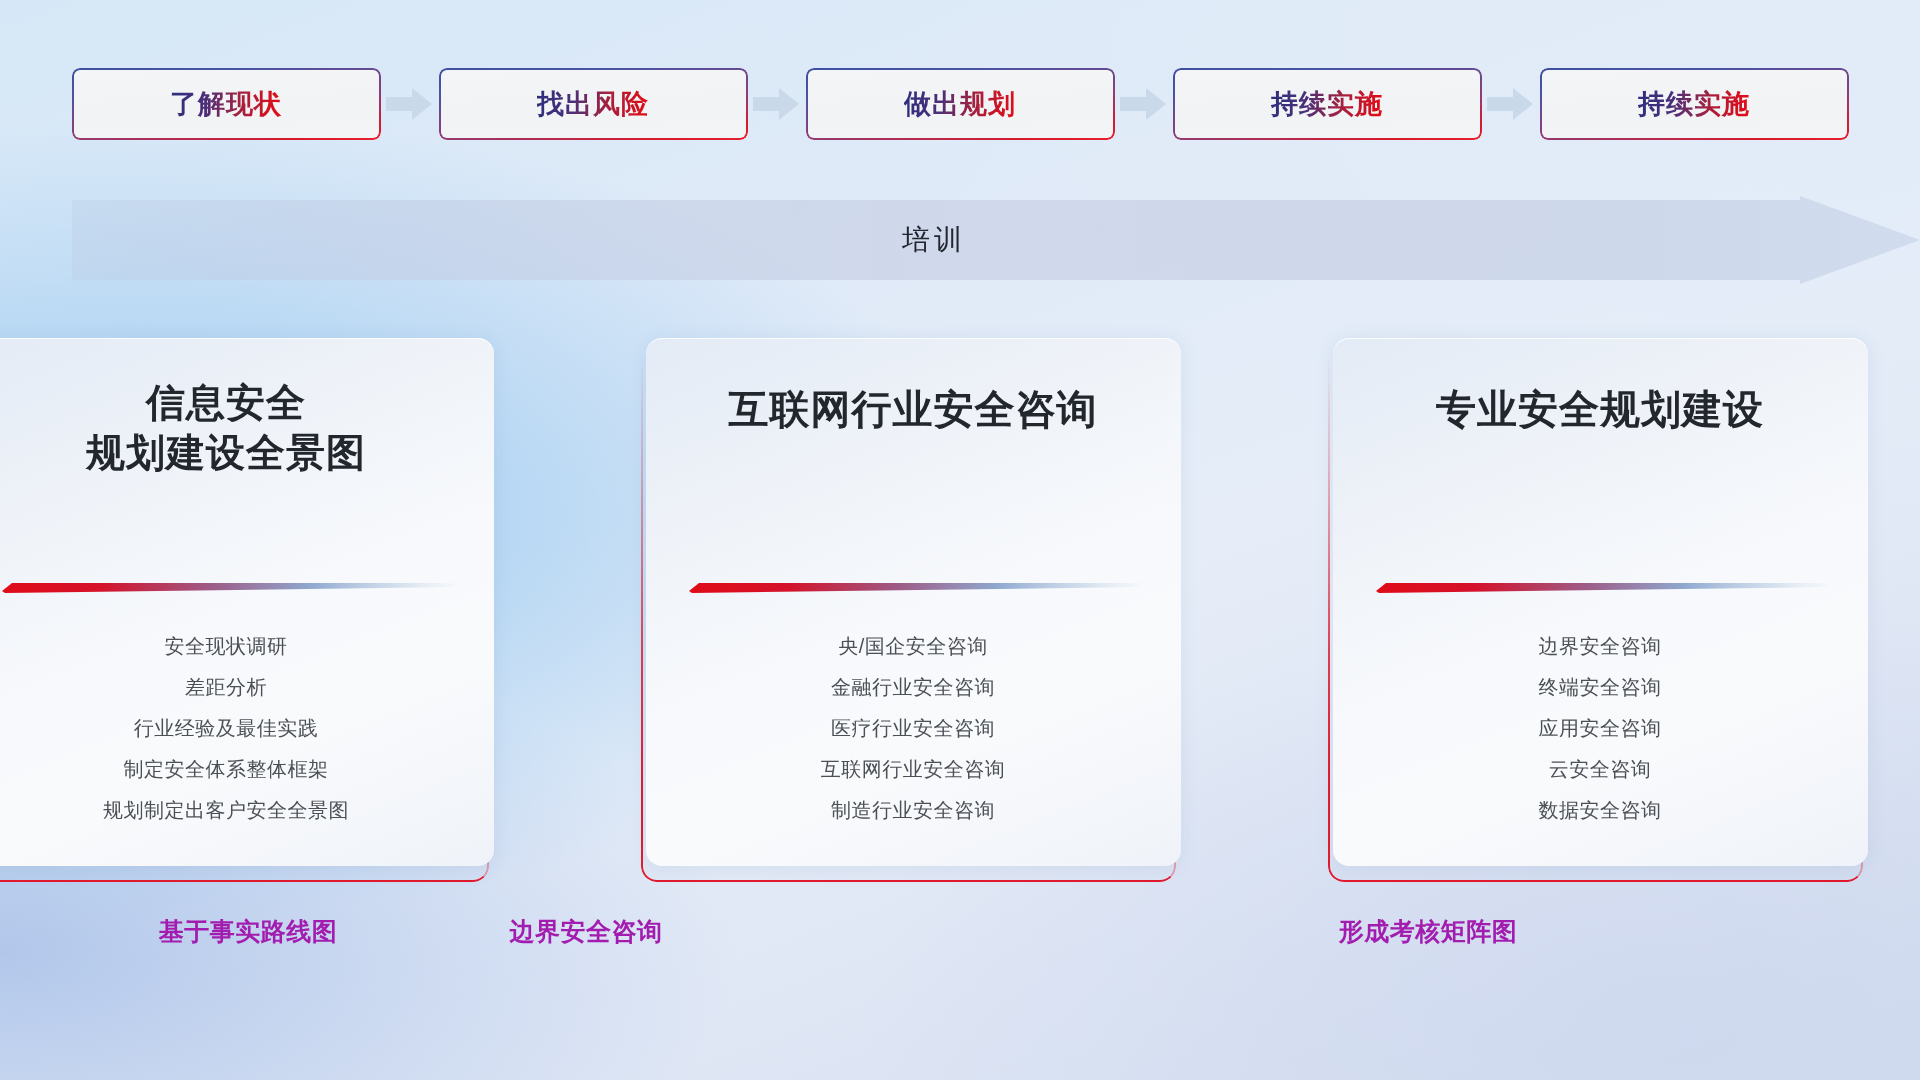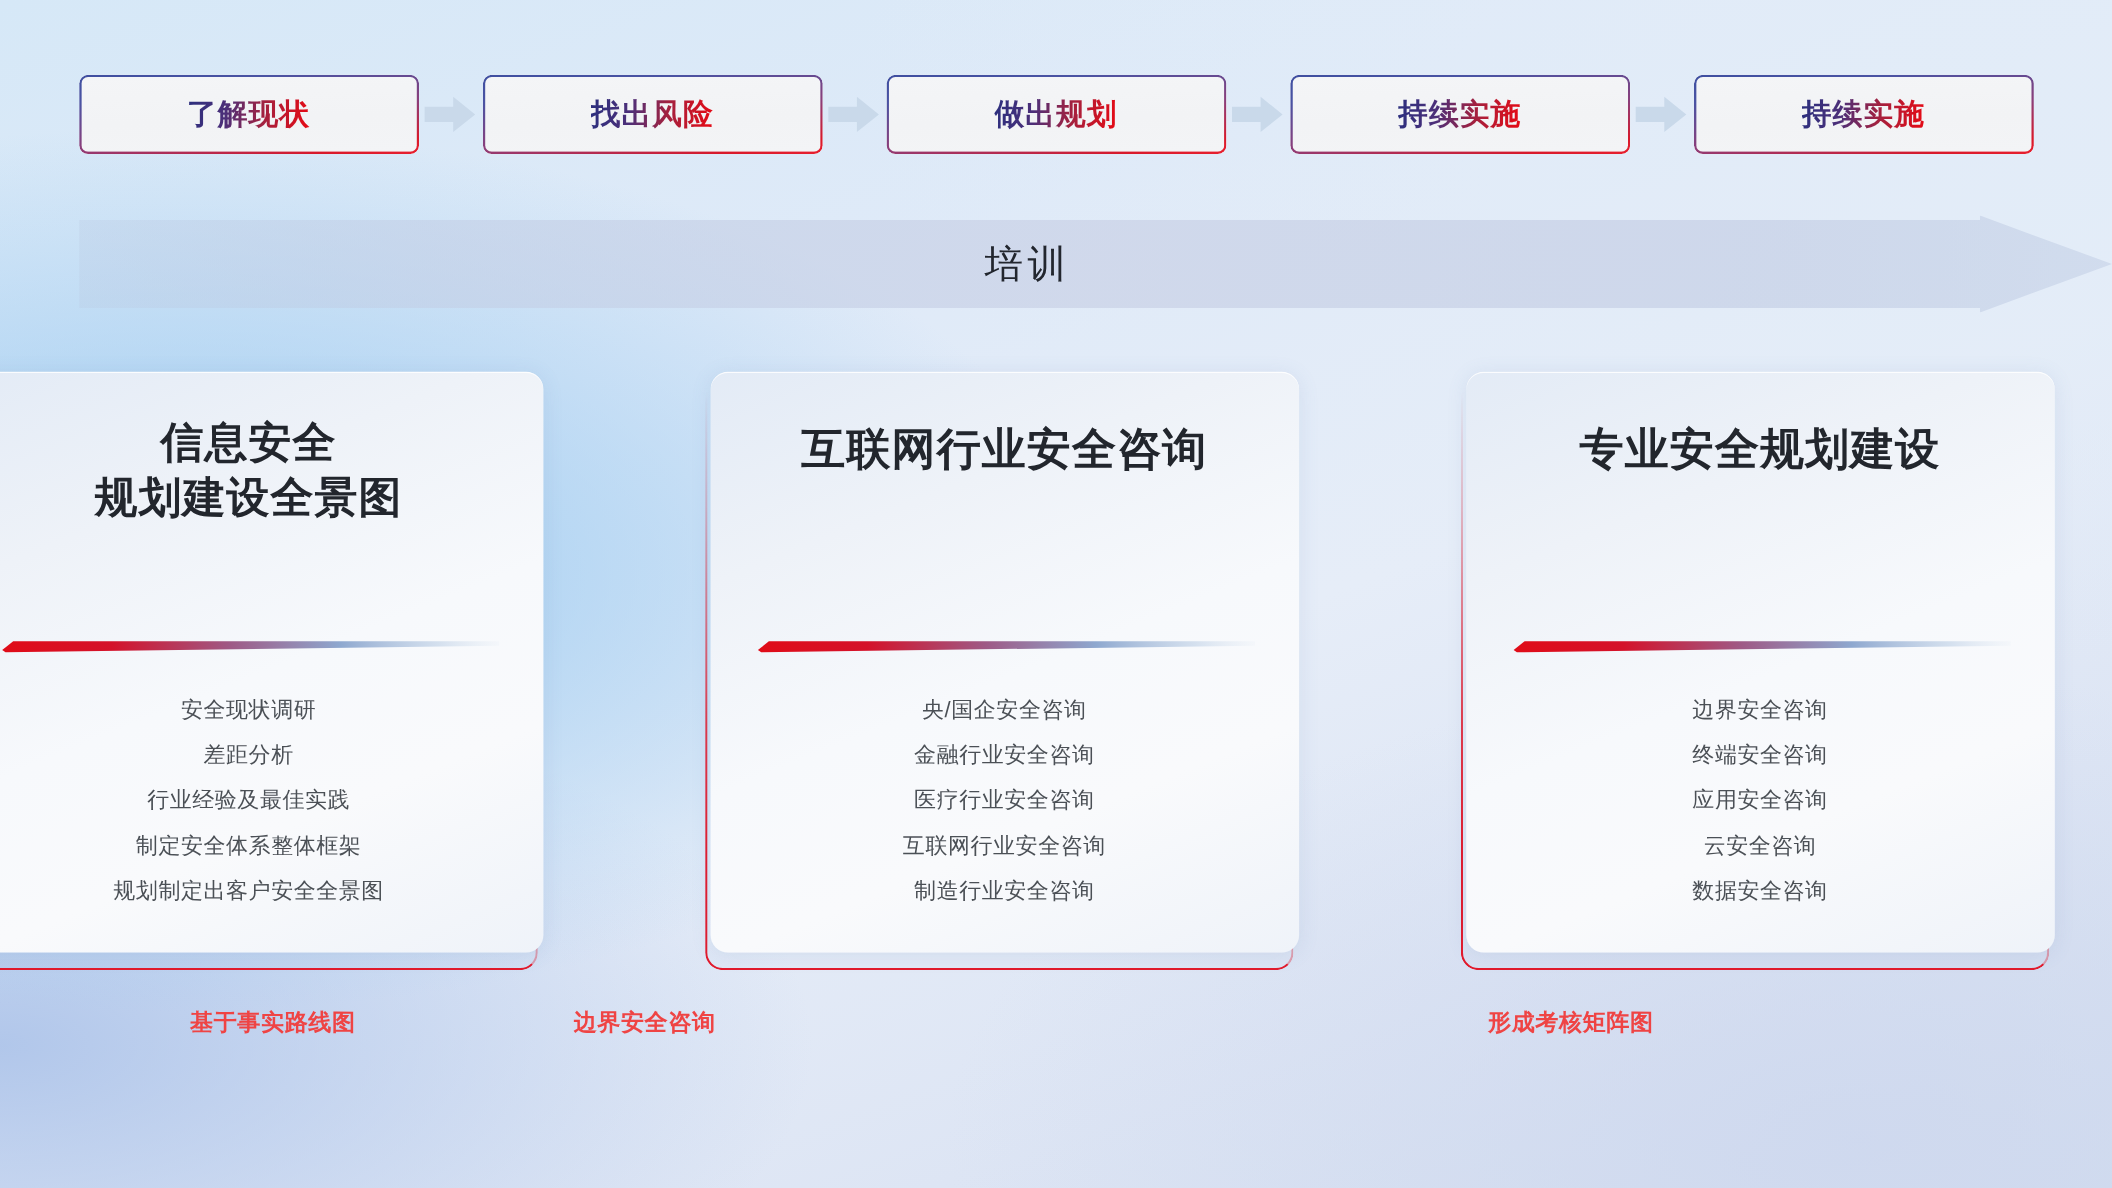--- a/index.html
+++ b/index.html
@@ -59,21 +59,21 @@
   .step-arrow svg { display:block; }
 
   
   #banner {
     position:absolute; left:0; top:196px; width:1920px; height:88px;
   }
   #banner svg { display:block; width:1920px; height:88px; }
   #banner-label {
     position:absolute; left:0; top:0; width:1868px; height:88px;
     display:flex; align-items:center; justify-content:center;
-    font-size:35px; font-weight:500; color:#22262e;
+    font-size:28px; font-weight:500; color:#22262e;
     letter-spacing:4px;
   }
 
   
   #cards {
     position:absolute; left:0; top:338px; width:1920px; height:540px;
     display:flex; justify-content:center; gap:58px;
   }
   .card-wrap {
     position:relative;
@@ -126,21 +126,21 @@
   }
   
   .card--two-line .card-title { margin-top:40px; font-size:39px; }
 
   
   #captions {
     position:absolute; left:0; top:915px; width:1920px; height:50px;
   }
   .caption {
     position:absolute; top:0;
-    font-size:21px; font-weight:bold; color:#ef4444;
+    font-size:25px; font-weight:bold; color:#a21caf;
     letter-spacing:0.5px; white-space:nowrap;
     transform:translateX(-50%);
   }
 </style>
 </head>
 <body>
 
 <div id="steps">
 
   <div class="step-box">

